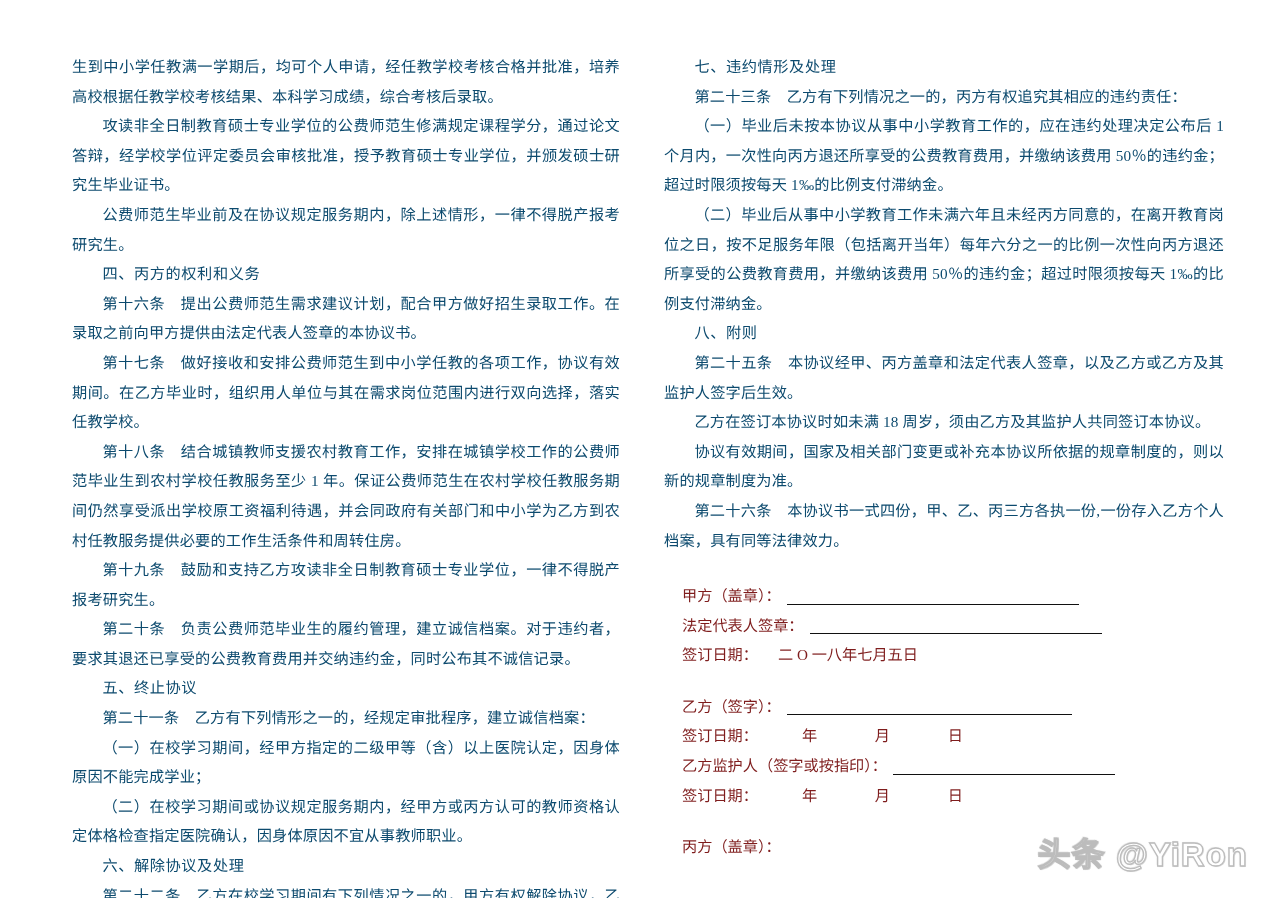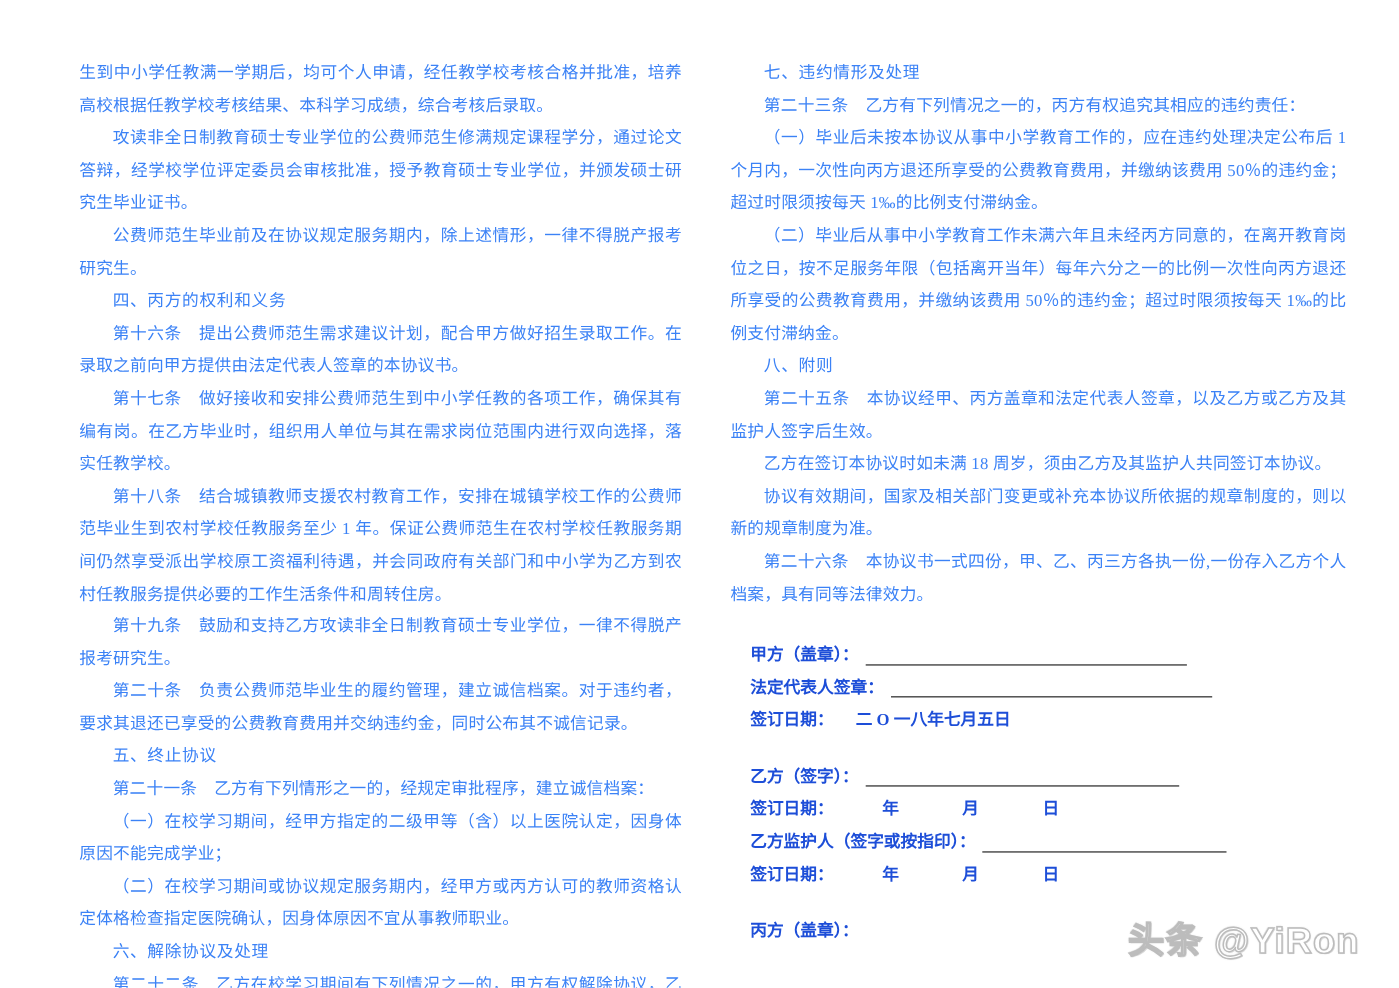--- a/index.html
+++ b/index.html
@@ -46,21 +46,21 @@
     padding-right: 48px;
   }
 
   p {
     margin: 0;
     font-size: 15.2px;
     line-height: 29.6px;
     text-align: justify;
     text-justify: inter-ideograph;
     letter-spacing: 0.2px;
-    color: #3b82f6;
+    color: #0c4a6e;
   }
 
   p.ind {
     text-indent: 2em;
   }
 
   p.head {
     text-indent: 2em;
     font-weight: normal;
     letter-spacing: 0.6px;
@@ -71,22 +71,21 @@
     margin-top: 26px;
     padding-left: 18px;
   }
   .sig-row {
     display: flex;
     align-items: flex-end;
     height: 29.6px;
     font-size: 15.2px;
     line-height: 29.6px;
     white-space: nowrap;
-    color: #1d4ed8;
-    font-weight: bold;
+    color: #7f1d1d;
   }
   .sig-label {
     flex: 0 0 auto;
   }
   .sig-rule {
     flex: 1 1 auto;
     border-bottom: 1.4px solid #111;
     margin-left: 6px;
     margin-bottom: 6px;
     min-width: 40px;
@@ -102,21 +101,21 @@
 
   .date-blanks {
     margin-left: 44px;
     letter-spacing: 1.4em;
     text-align: right;
   }
 
   
   .watermark {
     position: absolute;
-    right: 36px;
+    right: 24px;
     bottom: 22px;
     font-family: "Liberation Sans", "DejaVu Sans", sans-serif;
     font-size: 33px;
     font-weight: 700;
     letter-spacing: 1px;
     color: #ffffff;
     -webkit-text-stroke: 1.3px #b9b9b9;
     text-shadow:
        1px 1px 0 #d6d6d6,
       -1px -1px 0 #e4e4e4,
@@ -132,21 +131,21 @@
 <div class="page">
 
   <div class="columns">
 
     <div class="col col-left">
       <p class="ind" style="text-indent:0">生到中小学任教满一学期后，均可个人申请，经任教学校考核合格并批准，培养高校根据任教学校考核结果、本科学习成绩，综合考核后录取。</p>
       <p class="ind">攻读非全日制教育硕士专业学位的公费师范生修满规定课程学分，通过论文答辩，经学校学位评定委员会审核批准，授予教育硕士专业学位，并颁发硕士研究生毕业证书。</p>
       <p class="ind">公费师范生毕业前及在协议规定服务期内，除上述情形，一律不得脱产报考研究生。</p>
       <p class="head">四、丙方的权利和义务</p>
       <p class="ind">第十六条　提出公费师范生需求建议计划，配合甲方做好招生录取工作。在录取之前向甲方提供由法定代表人签章的本协议书。</p>
-      <p class="ind">第十七条　做好接收和安排公费师范生到中小学任教的各项工作，确保其有编有岗。在乙方毕业时，组织用人单位与其在需求岗位范围内进行双向选择，落实任教学校。</p>
+      <p class="ind">第十七条　做好接收和安排公费师范生到中小学任教的各项工作，协议有效期间。在乙方毕业时，组织用人单位与其在需求岗位范围内进行双向选择，落实任教学校。</p>
       <p class="ind">第十八条　结合城镇教师支援农村教育工作，安排在城镇学校工作的公费师范毕业生到农村学校任教服务至少 1 年。保证公费师范生在农村学校任教服务期间仍然享受派出学校原工资福利待遇，并会同政府有关部门和中小学为乙方到农村任教服务提供必要的工作生活条件和周转住房。</p>
       <p class="ind">第十九条　鼓励和支持乙方攻读非全日制教育硕士专业学位，一律不得脱产报考研究生。</p>
       <p class="ind">第二十条　负责公费师范毕业生的履约管理，建立诚信档案。对于违约者，要求其退还已享受的公费教育费用并交纳违约金，同时公布其不诚信记录。</p>
       <p class="head">五、终止协议</p>
       <p class="ind">第二十一条　乙方有下列情形之一的，经规定审批程序，建立诚信档案：</p>
       <p class="ind">（一）在校学习期间，经甲方指定的二级甲等（含）以上医院认定，因身体原因不能完成学业；</p>
       <p class="ind">（二）在校学习期间或协议规定服务期内，经甲方或丙方认可的教师资格认定体格检查指定医院确认，因身体原因不宜从事教师职业。</p>
       <p class="head">六、解除协议及处理</p>
       <p class="ind">第二十二条　乙方在校学习期间有下列情况之一的，甲方有权解除协议，乙方不再继续享受师范生公费教育政策，且须在学籍取消之日起一个月内向甲方一次性退还已享受的公费教育费用：</p>
 

